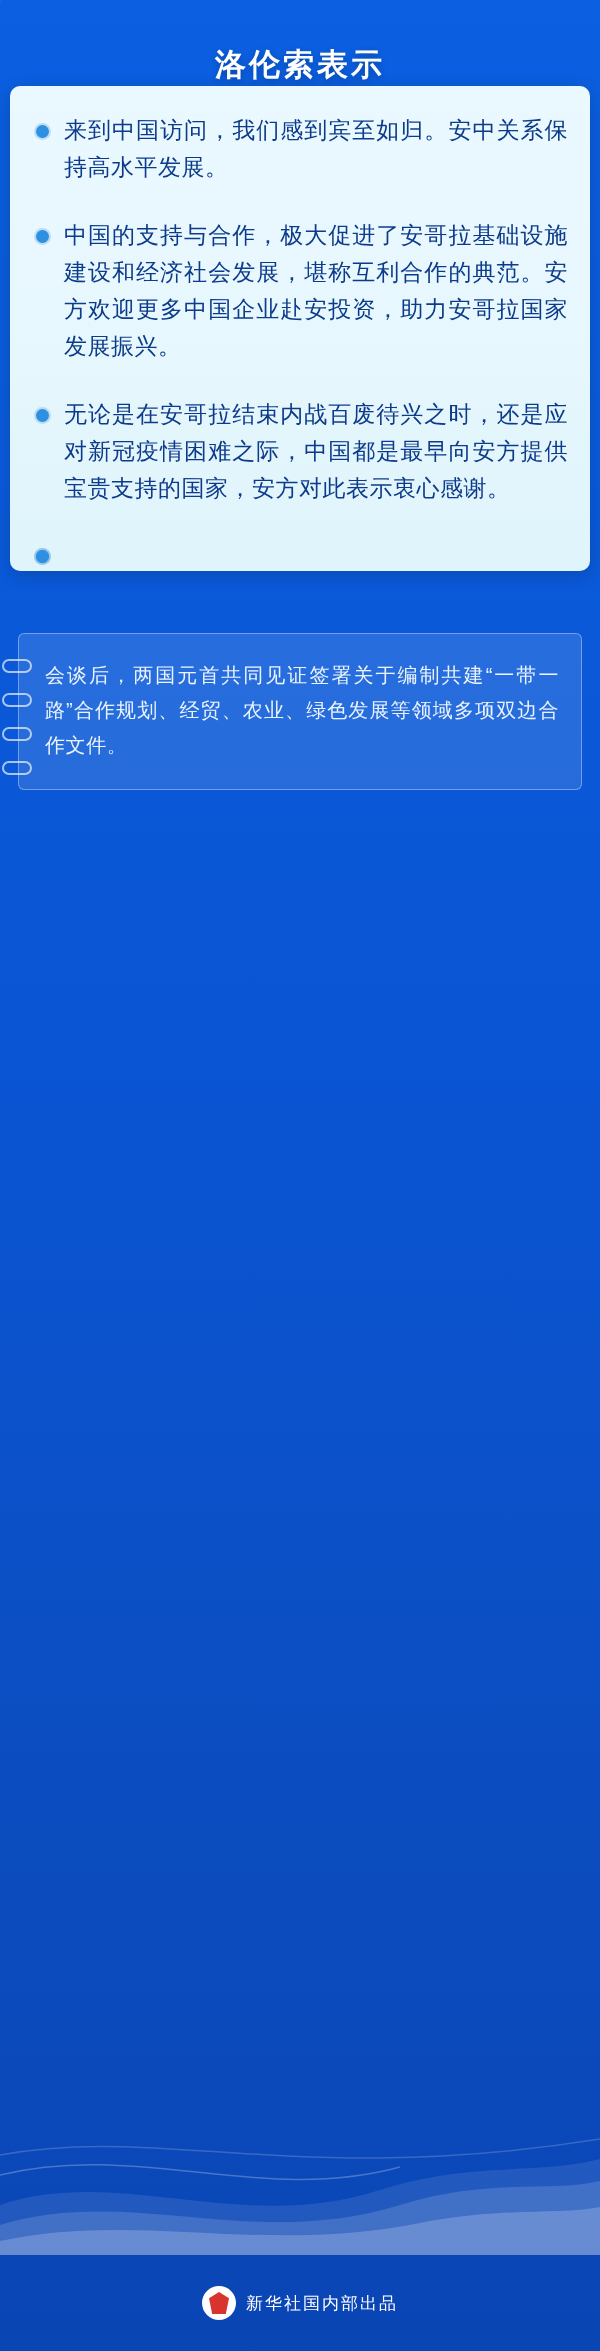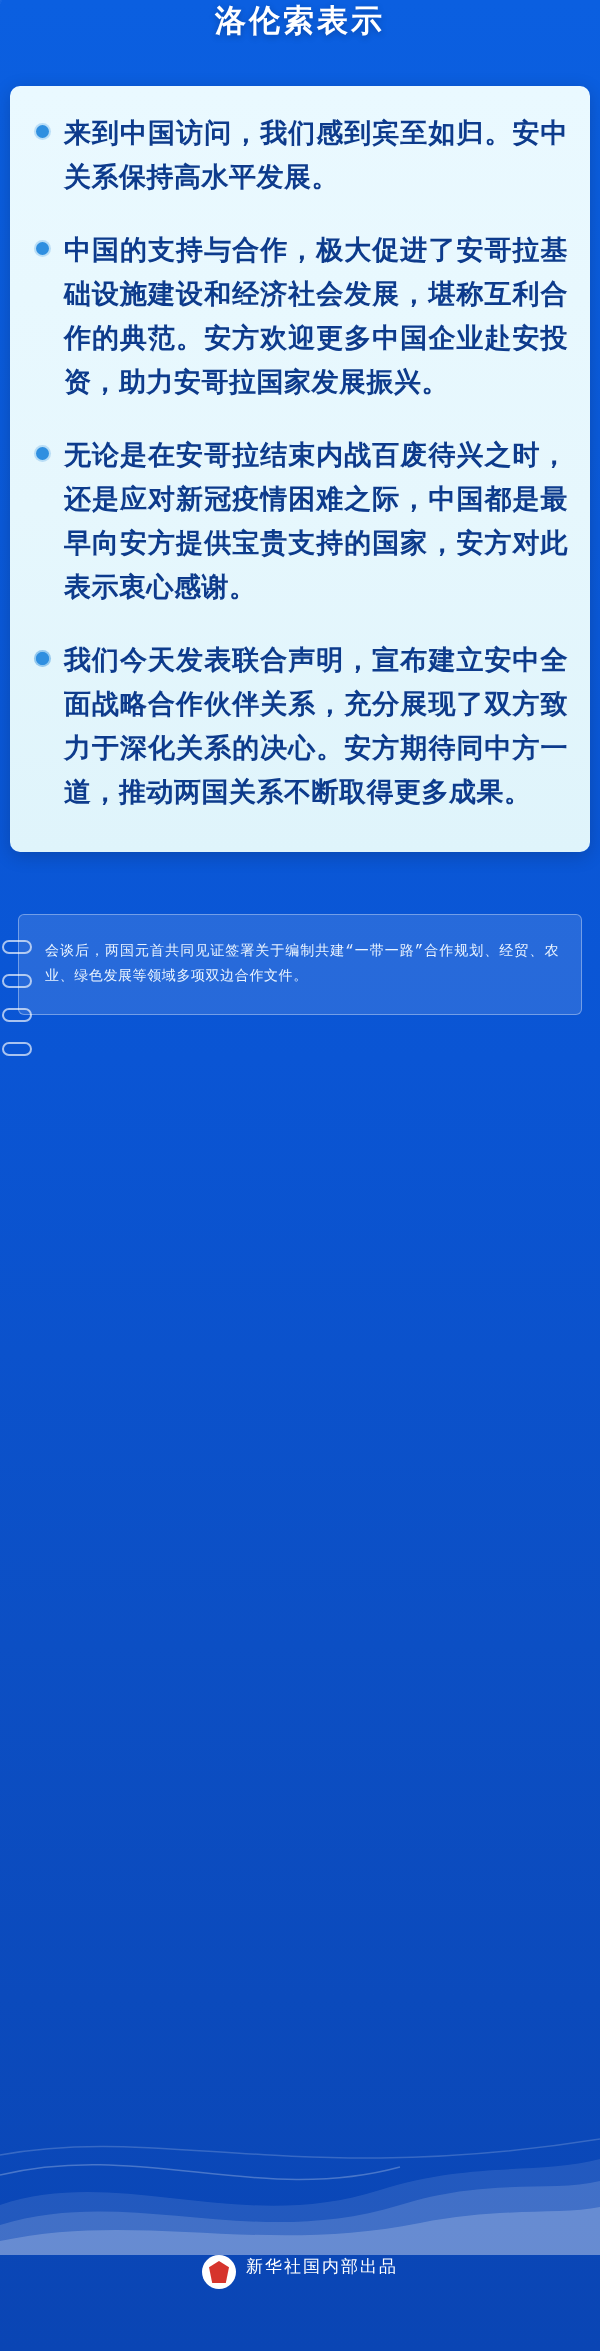--- a/index.html
+++ b/index.html
@@ -30,21 +30,21 @@
       linear-gradient(115deg, rgba(255,255,255,0.07) 0 2px, transparent 2px 60px),
       linear-gradient(115deg, rgba(255,255,255,0.05) 0 1px, transparent 1px 90px);
     opacity: .5;
   }
 
   
   .header {
     position: relative;
     height: 86px;
     display: flex;
-    align-items: flex-start;
+    align-items: flex-end;
     justify-content: center;
   }
   .header-title {
     font-size: 31px;
     font-weight: bold;
     color: #ffffff;
     letter-spacing: 3px;
     text-shadow: 0 2px 6px rgba(0,0,0,.25);
   }
 
@@ -61,23 +61,23 @@
   ul.bullets {
     list-style: none;
     margin: 0;
     padding: 0;
   }
   ul.bullets li {
     position: relative;
     padding-left: 32px;
     margin-bottom: 30px;
     color: #0d3b8c;
-    font-size: 27px;
+    font-size: 23px;
     line-height: 1.62;
-    font-weight: bold;
+    font-weight: normal;
     letter-spacing: .5px;
     text-align: justify;
     font-family: "Liberation Serif", serif;
   }
   ul.bullets li:last-child { margin-bottom: 4px; }
   ul.bullets li .dot {
     position: absolute;
     left: 4px;
     top: 13px;
     width: 13px;
@@ -95,25 +95,25 @@
   .note-card {
     position: relative;
     background: rgba(255,255,255,0.12);
     border: 1px solid rgba(255,255,255,0.35);
     border-radius: 6px;
     padding: 24px 22px 26px 26px;
   }
   .note-card p {
     margin: 0 0 18px 0;
     color: #eaf4ff;
-    font-size: 14px;
+    font-size: 20px;
     line-height: 1.75;
     letter-spacing: .6px;
     text-align: justify;
-    font-family: Liberation Mono, monospace;
+    font-family: Liberation Sans, sans-serif;
   }
   .note-card p:last-child { margin-bottom: 0; }
 
   
   .rings {
     position: absolute;
     left: -16px;
     top: 26px;
     display: flex;
     flex-direction: column;
@@ -138,21 +138,21 @@
   }
   .waves svg { display: block; width: 100%; height: 100%; }
 
   
   .footer {
     position: absolute;
     left: 0; right: 0;
     bottom: 0;
     height: 96px;
     display: flex;
-    align-items: flex-start;
+    align-items: center;
     justify-content: center;
     gap: 10px;
   }
   .footer-logo {
     width: 34px; height: 34px;
     border-radius: 50%;
     background: #ffffff;
     display: flex;
     align-items: center;
     justify-content: center;
@@ -192,21 +192,20 @@
       </li>
       <li>
         <span class="dot"></span>
         <span>无论是在安哥拉结束内战百废待兴之时，还是应对新冠疫情困难之际，中国都是最早向安方提供宝贵支持的国家，安方对此表示衷心感谢。</span>
       </li>
       <li>
         <span class="dot"></span>
       </li>
       <li>
         <span class="dot"></span>
-        <span>我们今天发表联合声明，宣布建立安中全面战略合作伙伴关系，充分展现了双方致力于深化关系的决心。安方期待同中方一道，推动两国关系不断取得更多成果。</span>
       </li>
     </ul>
   </div>
 
   <div class="note-wrap">
     <div class="rings">
       <div class="ring"></div>
       <div class="ring"></div>
       <div class="ring"></div>
       <div class="ring"></div>

